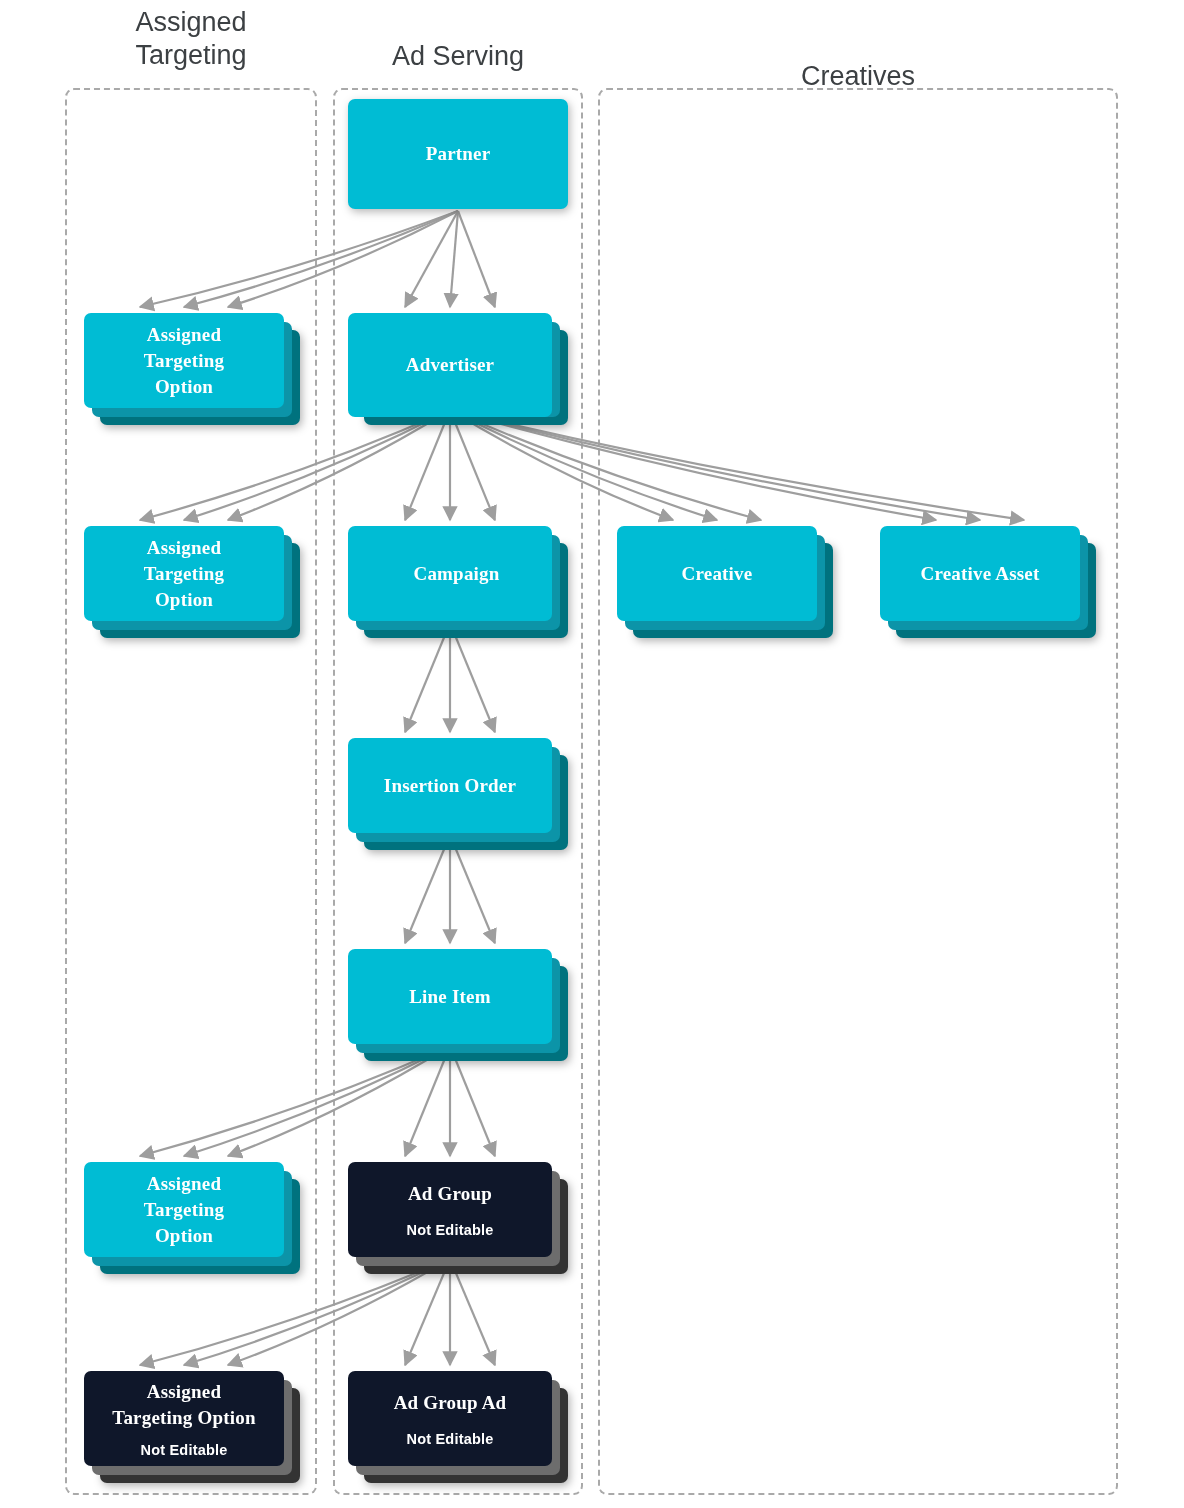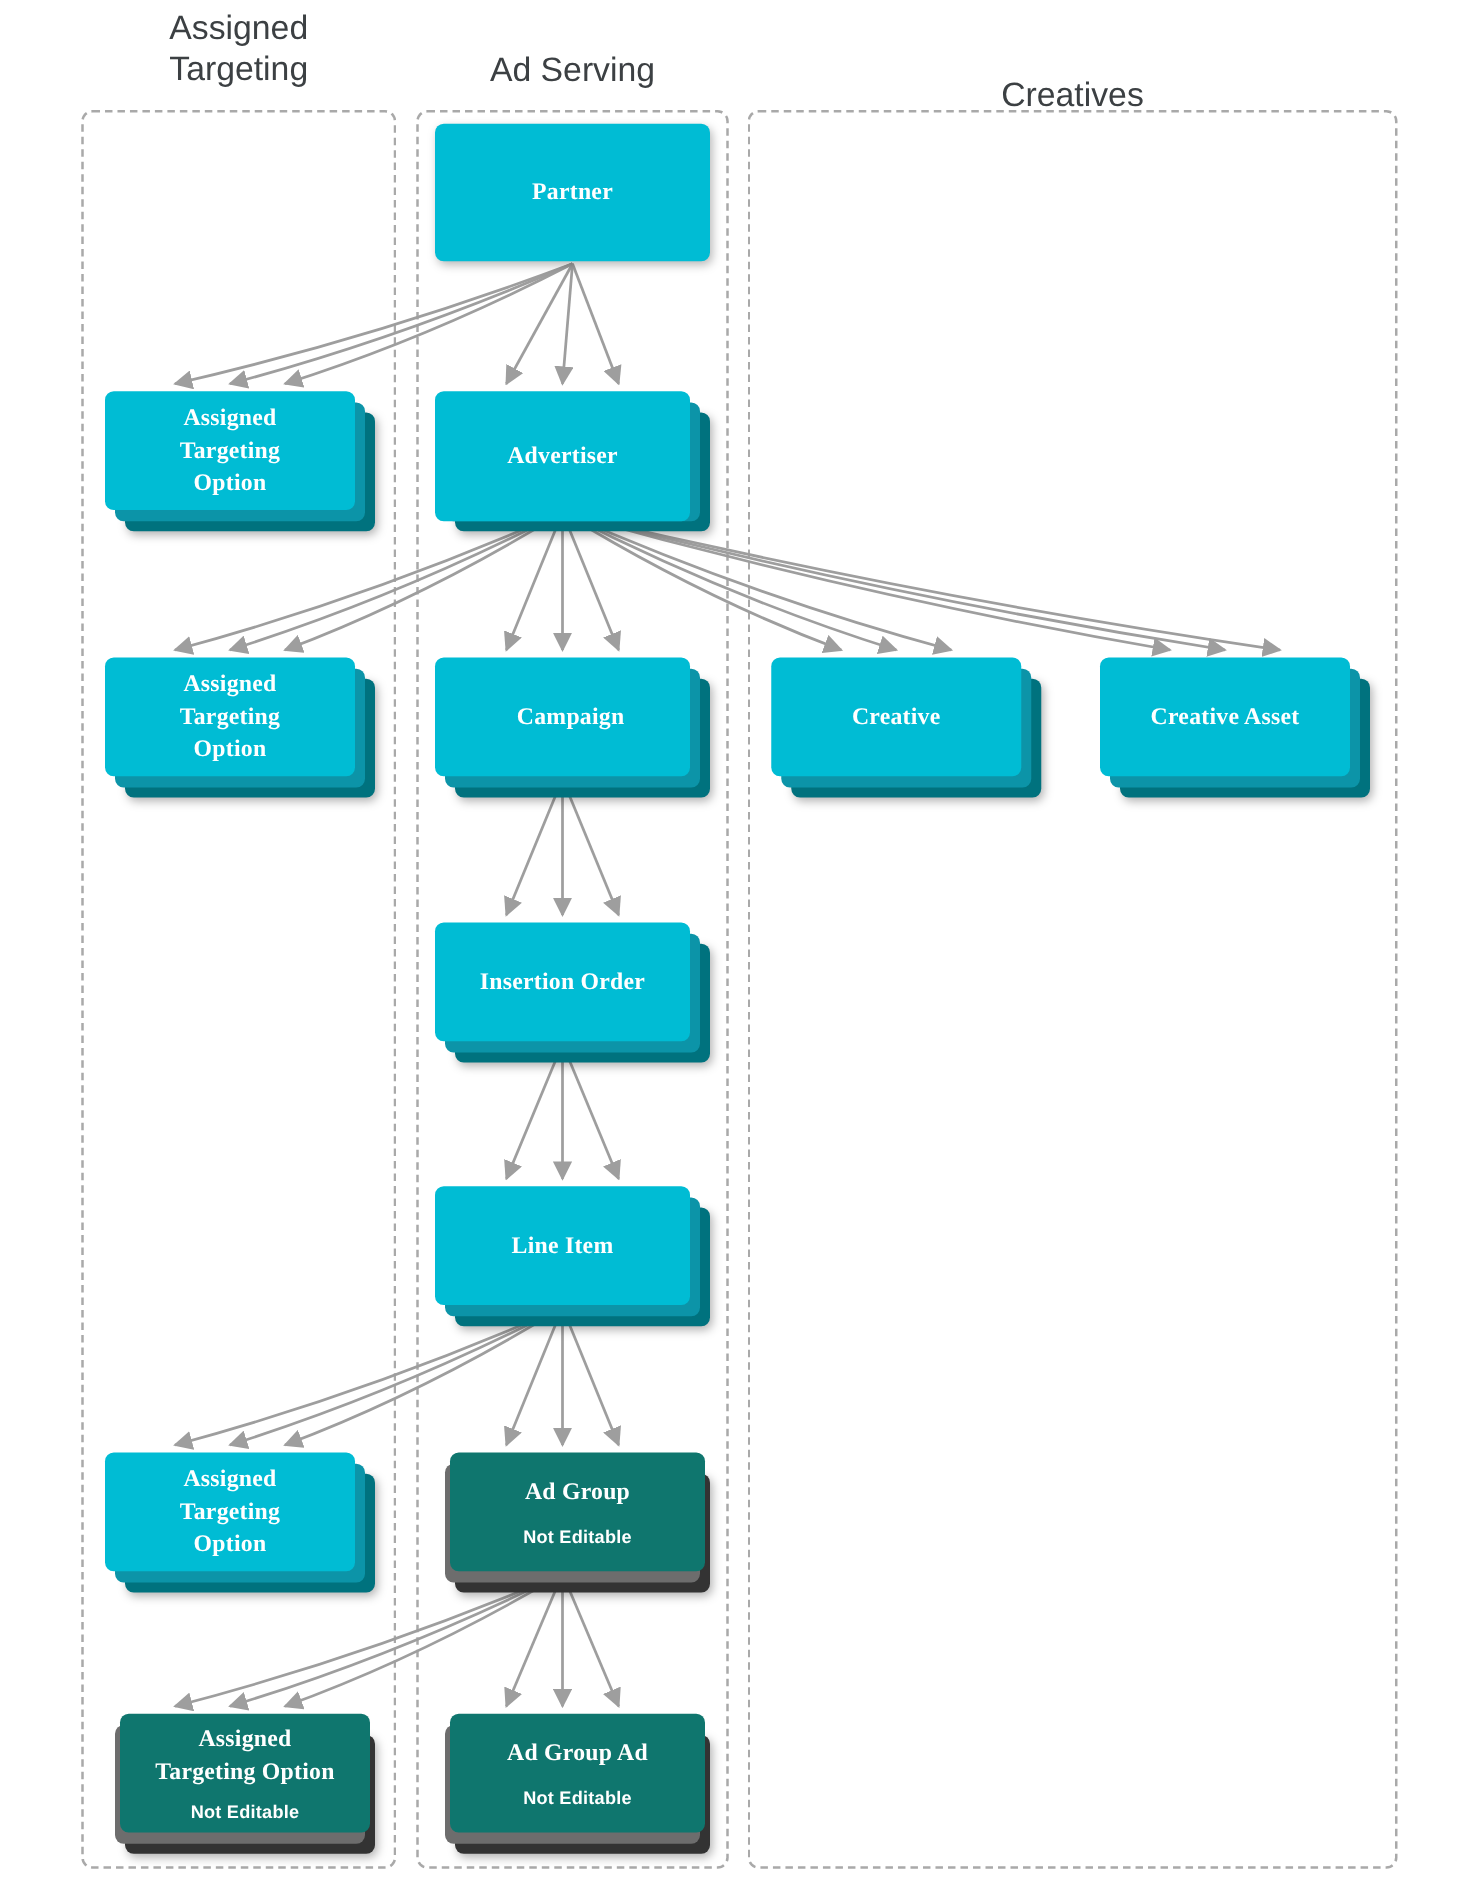--- a/index.html
+++ b/index.html
@@ -48,21 +48,21 @@
     align-items: center;
     justify-content: center;
     text-align: center;
     color: #ffffff;
     font-weight: bold;
     letter-spacing: .2px;
   }
   .node.cyan .face { background: #00bcd4; }
   .node.cyan .mid  { background: #0c94a8; }
   .node.cyan .bk   { background: #00727e; }
-  .node.gray .face { background: #0f766e; margin-left: 12px; }
+  .node.gray .face { background: #0f172a; }
   .node.gray .mid  { background: #6d6d6d; }
   .node.gray .bk   { background: #333333; }
 
   .title-1 { font-size: 19px; line-height: 26px; font-family: Liberation Serif, serif; }
   .sub     { font-size: 14.5px; line-height: 18px; font-weight: bold; margin-top: 14px; }
 </style>
 </head>
 <body>
 
 <div id="stage">

